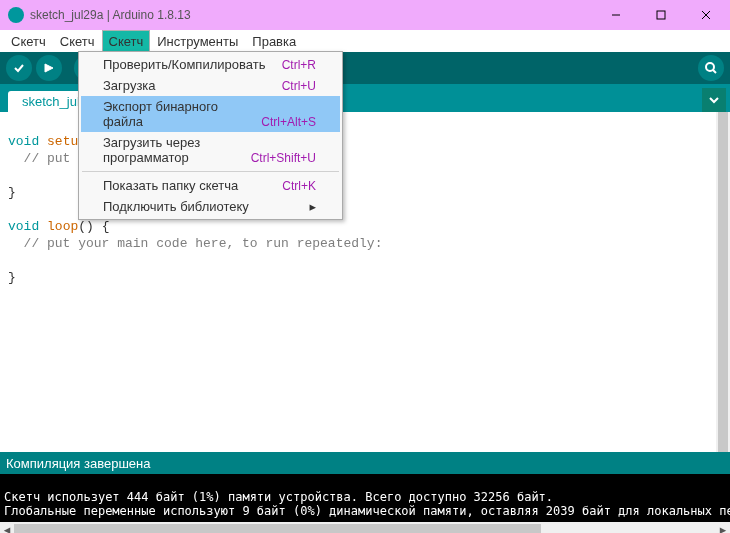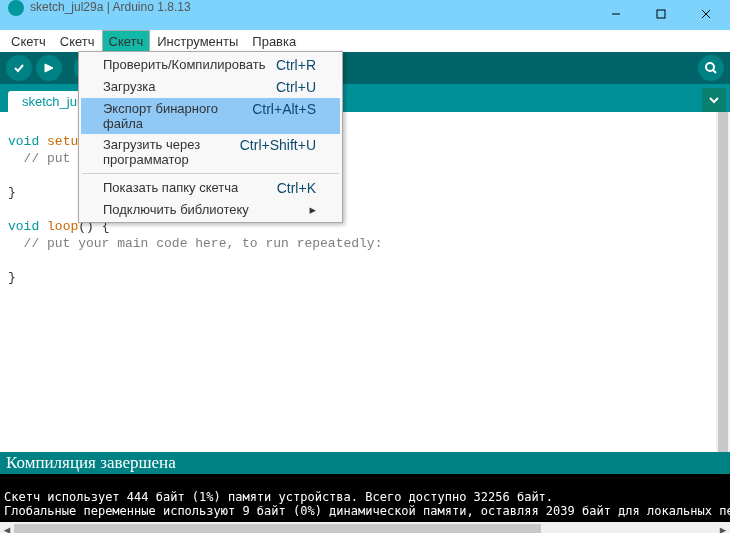--- a/index.html
+++ b/index.html
@@ -1,18 +1,18 @@
 <!DOCTYPE html>
 <html><head>
 <meta charset="utf-8">
 <style>
 * { margin: 0; padding: 0; box-sizing: border-box; }
 body { font-family: "Segoe UI", Tahoma, sans-serif; font-size: 13px; background: #fff; width: 730px; height: 533px; overflow: hidden; position: relative; }
 
-.titlebar { height: 30px; display: flex; align-items: flex-start; padding: 0 2px 0 8px; background: #7dd3fc; }
+.titlebar { height: 30px; display: flex; align-items: center; padding: 0 2px 0 8px; background: #f0abfc; }
 .titlebar .app-icon { width: 16px; height: 16px; border-radius: 50%; background: #00979d; margin-right: 6px; flex-shrink: 0; }
 .titlebar .title { color: #555; font-size: 12px; flex: 0 0 auto; }
 .titlebar .spacer { flex: 1; }
 .titlebar .winbtn { width: 45px; height: 28px; display: flex; align-items: center; justify-content: center; color: #000; font-size: 10px; }
 .winbtn svg { width: 10px; height: 10px; }
 
 .menubar { height: 22px; display: flex; align-items: stretch; padding-left: 4px; font-size: 13px; color: #333; background:#fff; }
 .menubar .menu-item { padding: 2px 7px; display: flex; align-items: center; cursor: default; }
 .menubar .menu-item.open { background: #14b8a6; border: 1px solid #b0b0b0; padding: 1px 6px; }
 
@@ -26,31 +26,31 @@
 .tabmenu { margin-left: auto; width: 24px; height: 24px; background: #097f70; display: flex; align-items: center; justify-content: center; margin-right: 4px; }
 .tabmenu svg { stroke:#fff; }
 
 .editor { background: #fff; height: 340px; overflow: hidden; position: relative; padding: 4px 8px; }
 .code { font-family: Consolas, "Courier New", monospace; font-size: 13px; color: #333; line-height: 17px; white-space: pre; }
 .code .kw { color: #00979c; }
 .code .fn { color: #cc6600; }
 .code .com { color: #7e7e7e; }
 
 .dropdown { position: absolute; left: 78px; top: 51px; width: 265px; background: #f8f8f8; border: 1px solid #aaa; box-shadow: 2px 2px 4px rgba(0,0,0,0.25); z-index: 100; padding: 2px; }
-.dd-item { display: flex; align-items: flex-start; padding: 3px 24px 3px 22px; font-size: 13px; color: #333; }
+.dd-item { display: flex; align-items: flex-end; padding: 3px 24px 3px 22px; font-size: 13px; color: #333; }
 .dd-item.hl { background: #90c8f6; }
 .dd-item .lab { flex: 1; }
-.dd-item .sc { color: #0c4a6e; font-size: 14px; }
+.dd-item .sc { color: #a21caf; font-size: 12px; }
 .dd-sep { height: 1px; background: #d0d0d0; margin: 3px 1px; }
 .dd-item .sub { margin-left: 8px; }
 
 .editor-scroll { position: absolute; right: 0; top: 0; bottom: 0; width: 14px; background: #f0f0f0; }
 .editor-scroll .thumb { background: #c8c8c8; position: absolute; left:2px; right:2px; top:0; height: 340px; }
 
-.statusgreen { height: 22px; background: #008184; color: #fff; padding: 2px 6px; font-size: 17px; display: flex; align-items: center; font-family: Liberation Serif, serif; }
+.statusgreen { height: 22px; background: #008184; color: #fff; padding: 2px 6px; font-size: 13px; display: flex; align-items: center; }
 .console { height: 48px; background: #000; color: #fff; font-family: Consolas, monospace; font-size: 12px; padding: 2px 4px; overflow: hidden; white-space: pre; }
 .console-hscroll { height: 14px; background: #f0f0f0; display:flex; }
 .console-hscroll .arrow { width:14px; display:flex; align-items:center; justify-content:center; color:#555; }
 .console-hscroll .track{ flex:1; position:relative; }
 .console-hscroll .thumb{ position:absolute; left:0; top:2px; height:10px; width:75%; background:#c8c8c8; }
 </style>
 </head>
 <body>
 
 <div class="titlebar">

